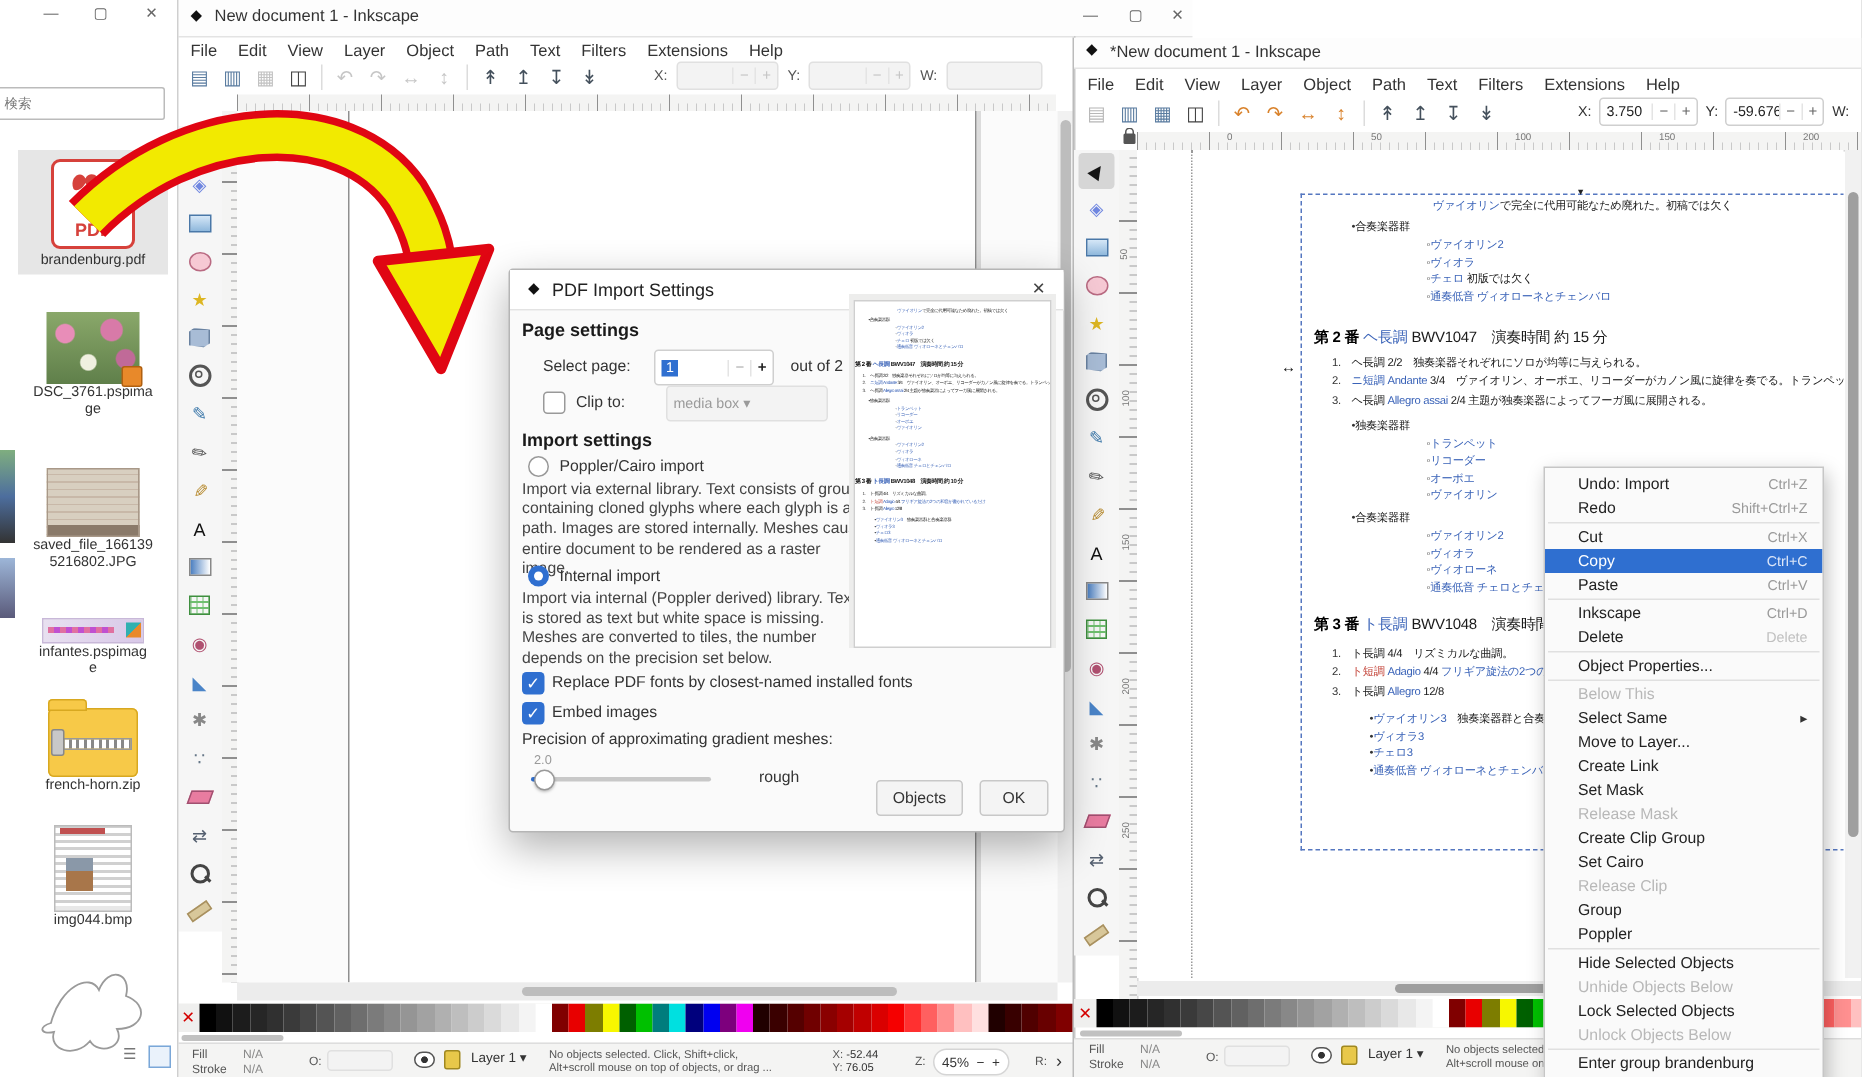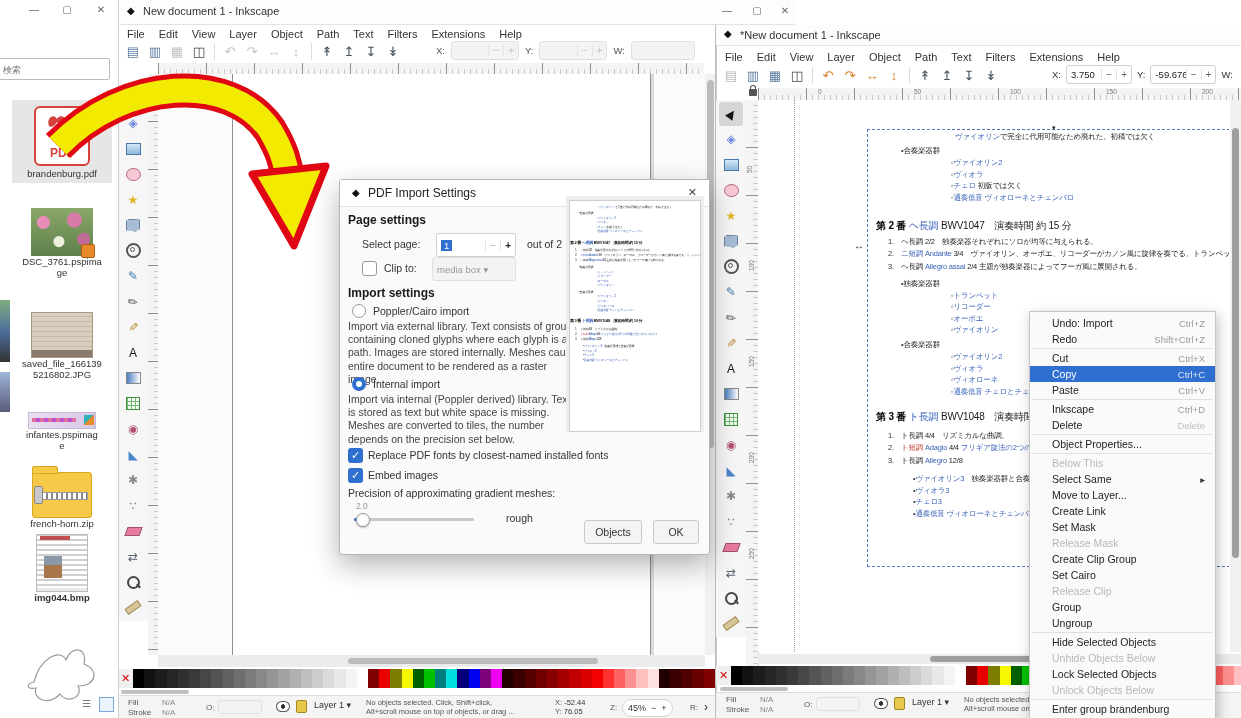--- a/index.html
+++ b/index.html
@@ -350,21 +350,21 @@
           <div class="flabel">e</div>
         </div>
         <div style="position: absolute; left: 12px; top: 472px; width: 100px; text-align: center;">
           <div style="width: 60px; height: 46px; margin: 0px auto; position: relative; background: rgb(247, 201, 72); border-radius: 4px; box-shadow: rgb(216, 168, 32) 0px 0px 0px 1px inset;">
             <div style="position: absolute; left: 0px; top: -6px; width: 26px; height: 8px; background: rgb(247, 201, 72); border-radius: 3px 3px 0px 0px; box-shadow: rgb(216, 168, 32) 0px 0px 0px 1px inset;"></div>
             <div style="position: absolute; left: 10px; top: 20px; width: 44px; height: 6px; background: repeating-linear-gradient(90deg, rgb(255, 255, 255) 0px, rgb(255, 255, 255) 3px, rgb(136, 136, 136) 3px, rgb(136, 136, 136) 5px); border: 1px solid rgb(153, 153, 153);"></div>
             <div style="position: absolute; left: 2px; top: 14px; width: 7px; height: 16px; background: rgb(200, 200, 200); border: 1px solid rgb(136, 136, 136); border-radius: 2px;"></div>
           </div>
           <div class="flabel">french-horn.zip</div>
         </div>
-        <div style="position: absolute; left: 12px; top: 534px; width: 100px; text-align: center; font-weight: bold;">
+        <div style="position: absolute; left: 12px; top: 550px; width: 100px; text-align: center;">
           <div style="width: 52px; height: 58px; margin: 0px auto; position: relative; background: repeating-linear-gradient(rgb(208, 208, 208) 0px, rgb(208, 208, 208) 2px, rgb(255, 255, 255) 2px, rgb(255, 255, 255) 5px); box-shadow: rgb(187, 187, 187) 0px 0px 0px 1px inset, rgb(232, 232, 232) 0px -4px 0px inset;">
             <div style="position: absolute; left: 8px; top: 22px; width: 18px; height: 22px; background: linear-gradient(rgb(138, 152, 168) 40%, rgb(168, 118, 74) 40%);"></div>
             <div style="position: absolute; left: 4px; top: 2px; width: 30px; height: 4px; background: rgb(192, 80, 80);"></div>
           </div>
           <div class="flabel">img044.bmp</div>
         </div>
         <div style="position: absolute; left: 12px; top: 640px; width: 100px; text-align: center;">
           <div style="width: 84px; height: 66px; margin: 0px auto;"><svg width="84" height="66" viewBox="0 0 84 66">
               <path d="M14 42 C20 18 40 8 46 20 C52 4 68 8 64 24 C80 30 76 46 58 46 C64 58 46 64 40 54 C30 66 12 60 16 48 C6 50 6 44 14 42 Z" fill="none" stroke="#9a9a9a" stroke-width="1.2"></path>
             </svg></div>
@@ -394,21 +394,21 @@
     <div class="abs dlg-h" style="left:8px;top:33px">Page settings</div>
     <div class="abs dlg-t" style="left:22px;top:58px">Select page:</div>
     <div class="abs field" style="left:96px;top:53px;width:80px;height:24px">
       <span class="v"><span style="background:#2f6fd0;color:#fff;padding:1px 3px">1</span></span>
       <span class="sp" style="color:#aaa">−</span>
       <span class="sp" style="color:#222;font-weight:bold">+</span>
     </div>
     <div class="abs dlg-t" style="left:187px;top:58px">out of 2</div>
     <div class="abs cb off" style="left:22px;top:81px"></div>
     <div class="abs dlg-t" style="left:44px;top:82px">Clip to:</div>
-    <div class="abs field dis" style="left:92px;top:77px;width:84px;height:24px">
+    <div class="abs field dis" style="left:104px;top:77px;width:108px;height:24px">
       <span class="v" style="color:#9a9a9a"><span>media box</span> <span>▾</span></span>
     </div>
     <div class="abs dlg-h" style="left:8px;top:106px">Import settings</div>
     <div class="abs radio off" style="left:12px;top:124px"></div>
     <div class="abs dlg-t" style="left:33px;top:125px">Poppler/Cairo import</div>
     <div class="abs dlg-p" style="left:8px;top:140px;width:230px">Import via external library. Text consists of groups containing cloned glyphs where each glyph is a path. Images are stored internally. Meshes cause entire document to be rendered as a raster image.</div>
     <div class="abs radio on" style="left:12px;top:197px"></div>
     <div class="abs dlg-t" style="left:33px;top:198px">Internal import</div>
     <div class="abs dlg-p" style="left:8px;top:213px;width:232px">Import via internal (Poppler derived) library. Text is stored as text but white space is missing. Meshes are converted to tiles, the number depends on the precision set below.</div>
     <div class="abs cb on" style="left:8px;top:268px">✓</div>
@@ -754,21 +754,21 @@
         <div class="cmi">
           <span>Set Cairo</span>
         </div>
         <div class="cmi dis">
           <span>Release Clip</span>
         </div>
         <div class="cmi">
           <span>Group</span>
         </div>
         <div class="cmi">
-          <span>Ungroup</span>
+          <span>Poppler</span>
         </div>
         <div class="csep"></div>
         <div class="cmi">
           <span>Hide Selected Objects</span>
         </div>
         <div class="cmi dis">
           <span>Unhide Objects Below</span>
         </div>
         <div class="cmi">
           <span>Lock Selected Objects</span>

